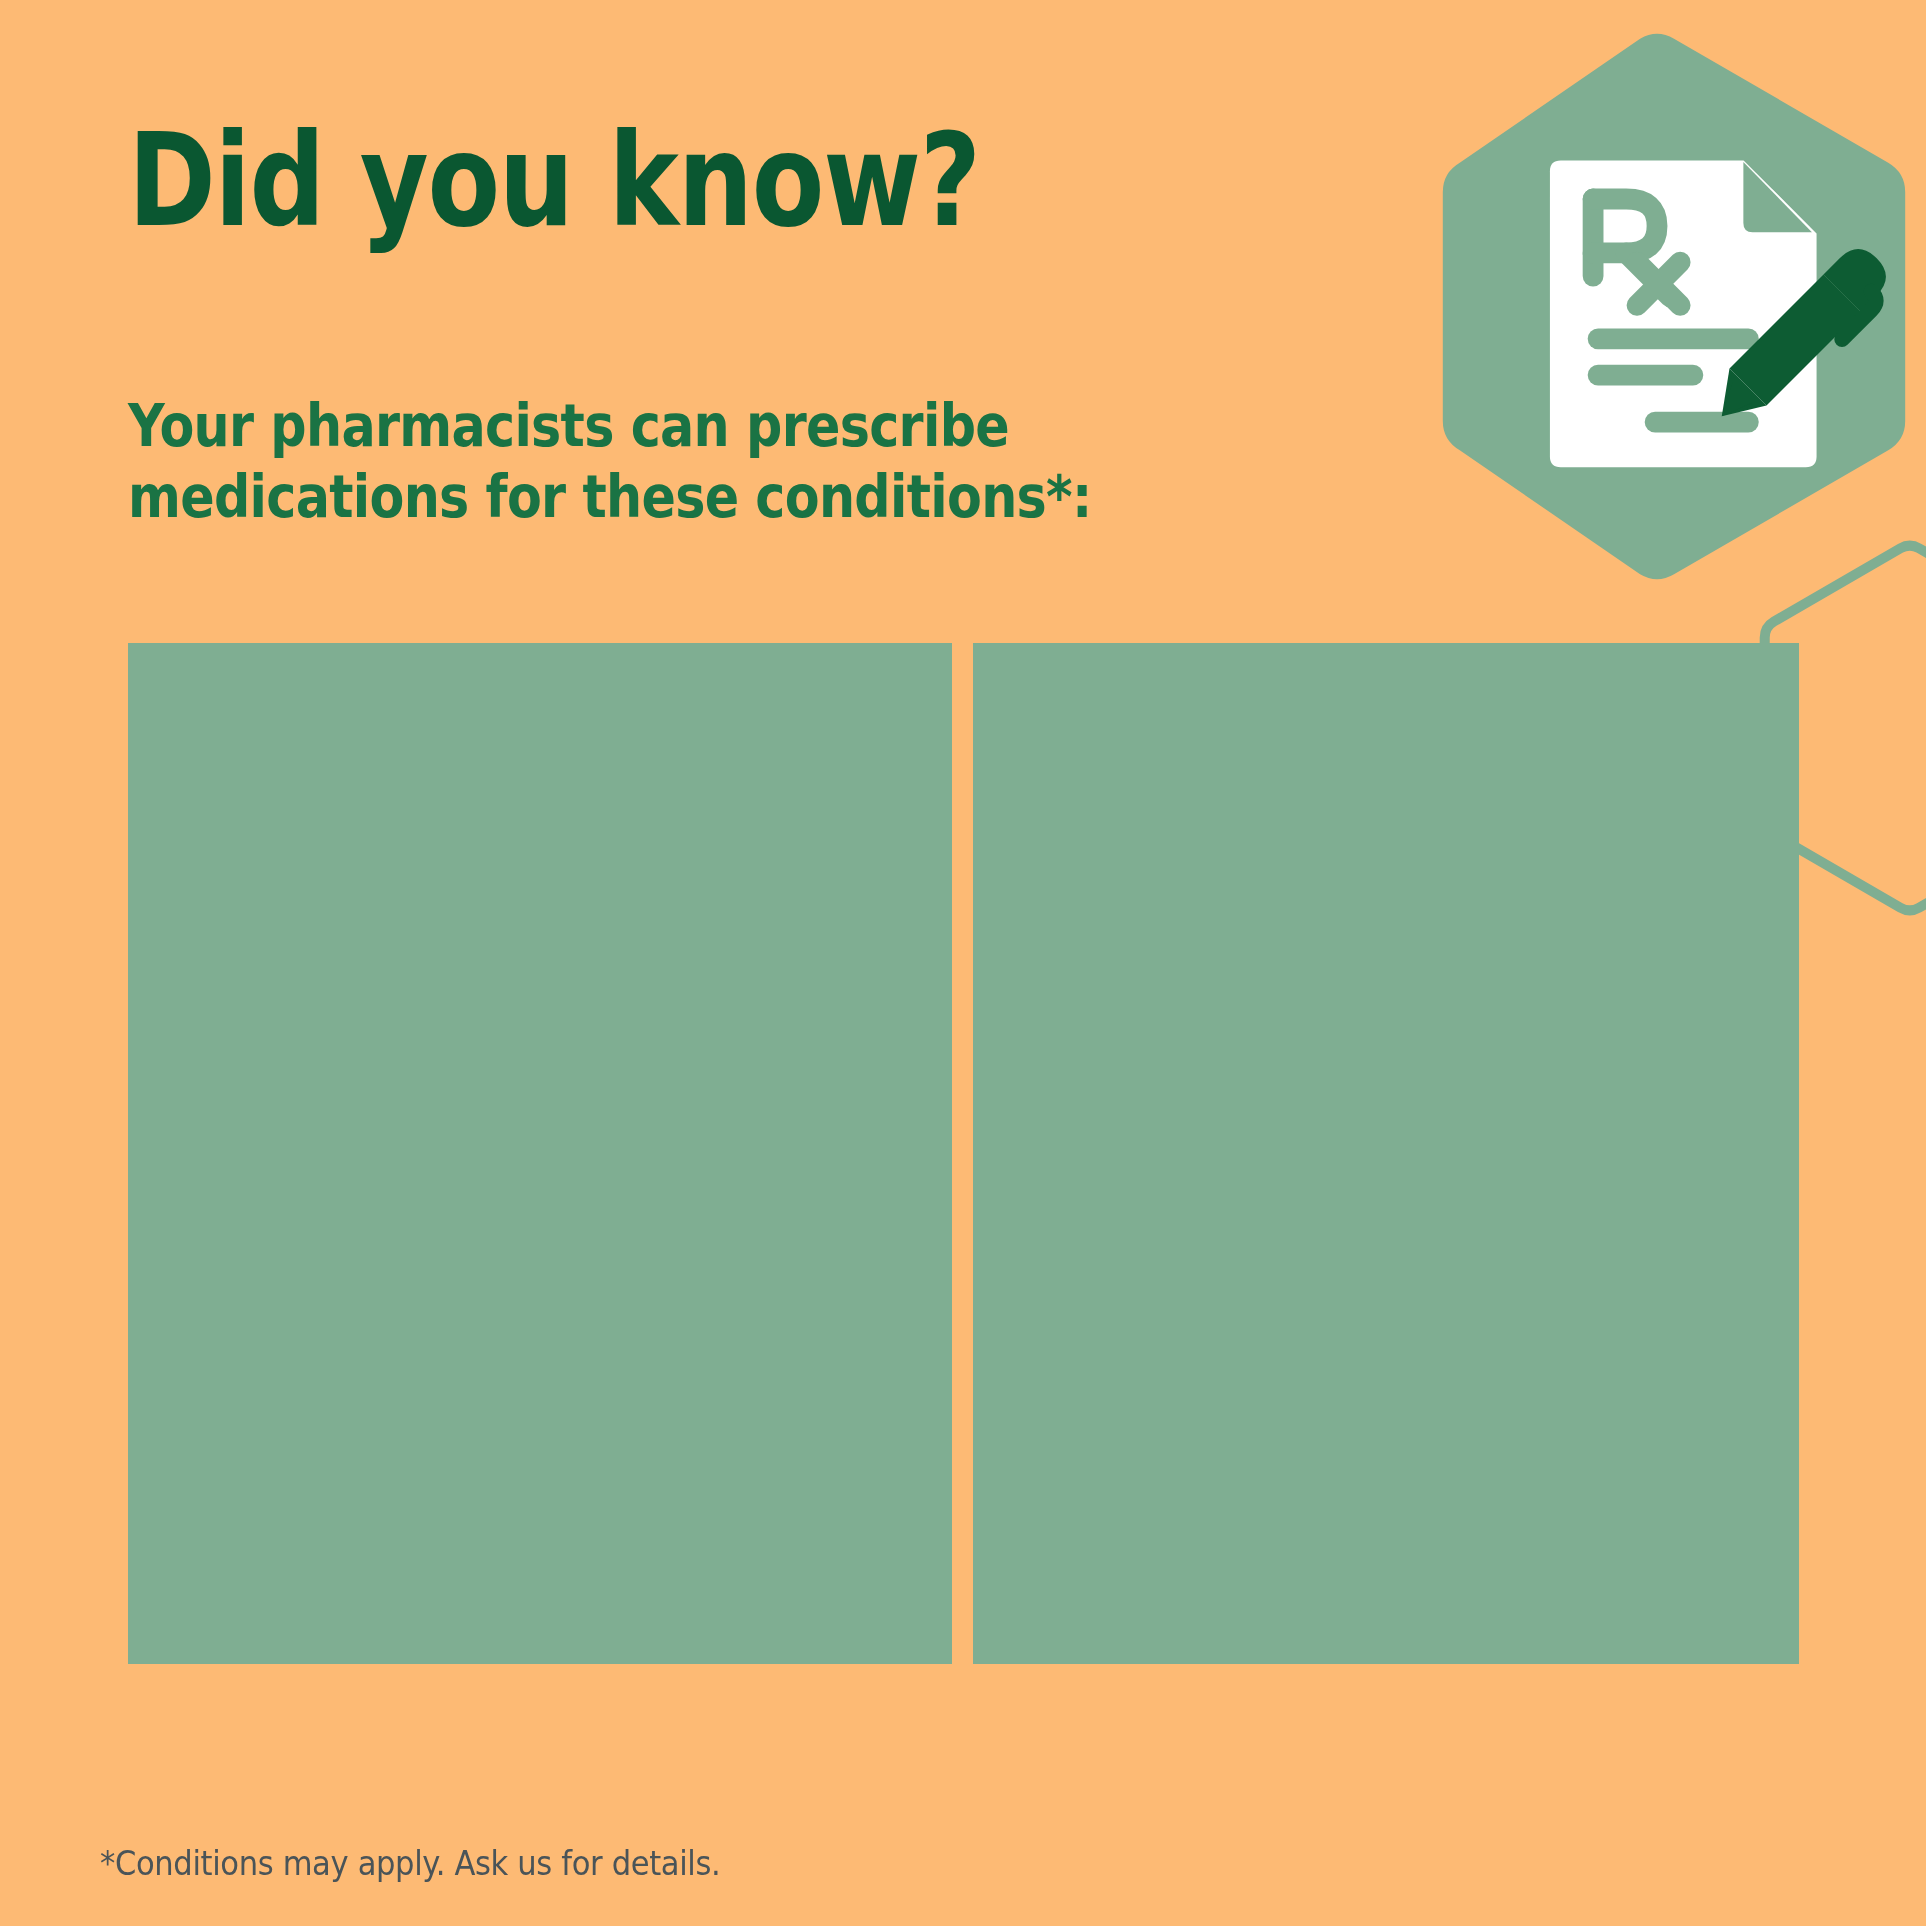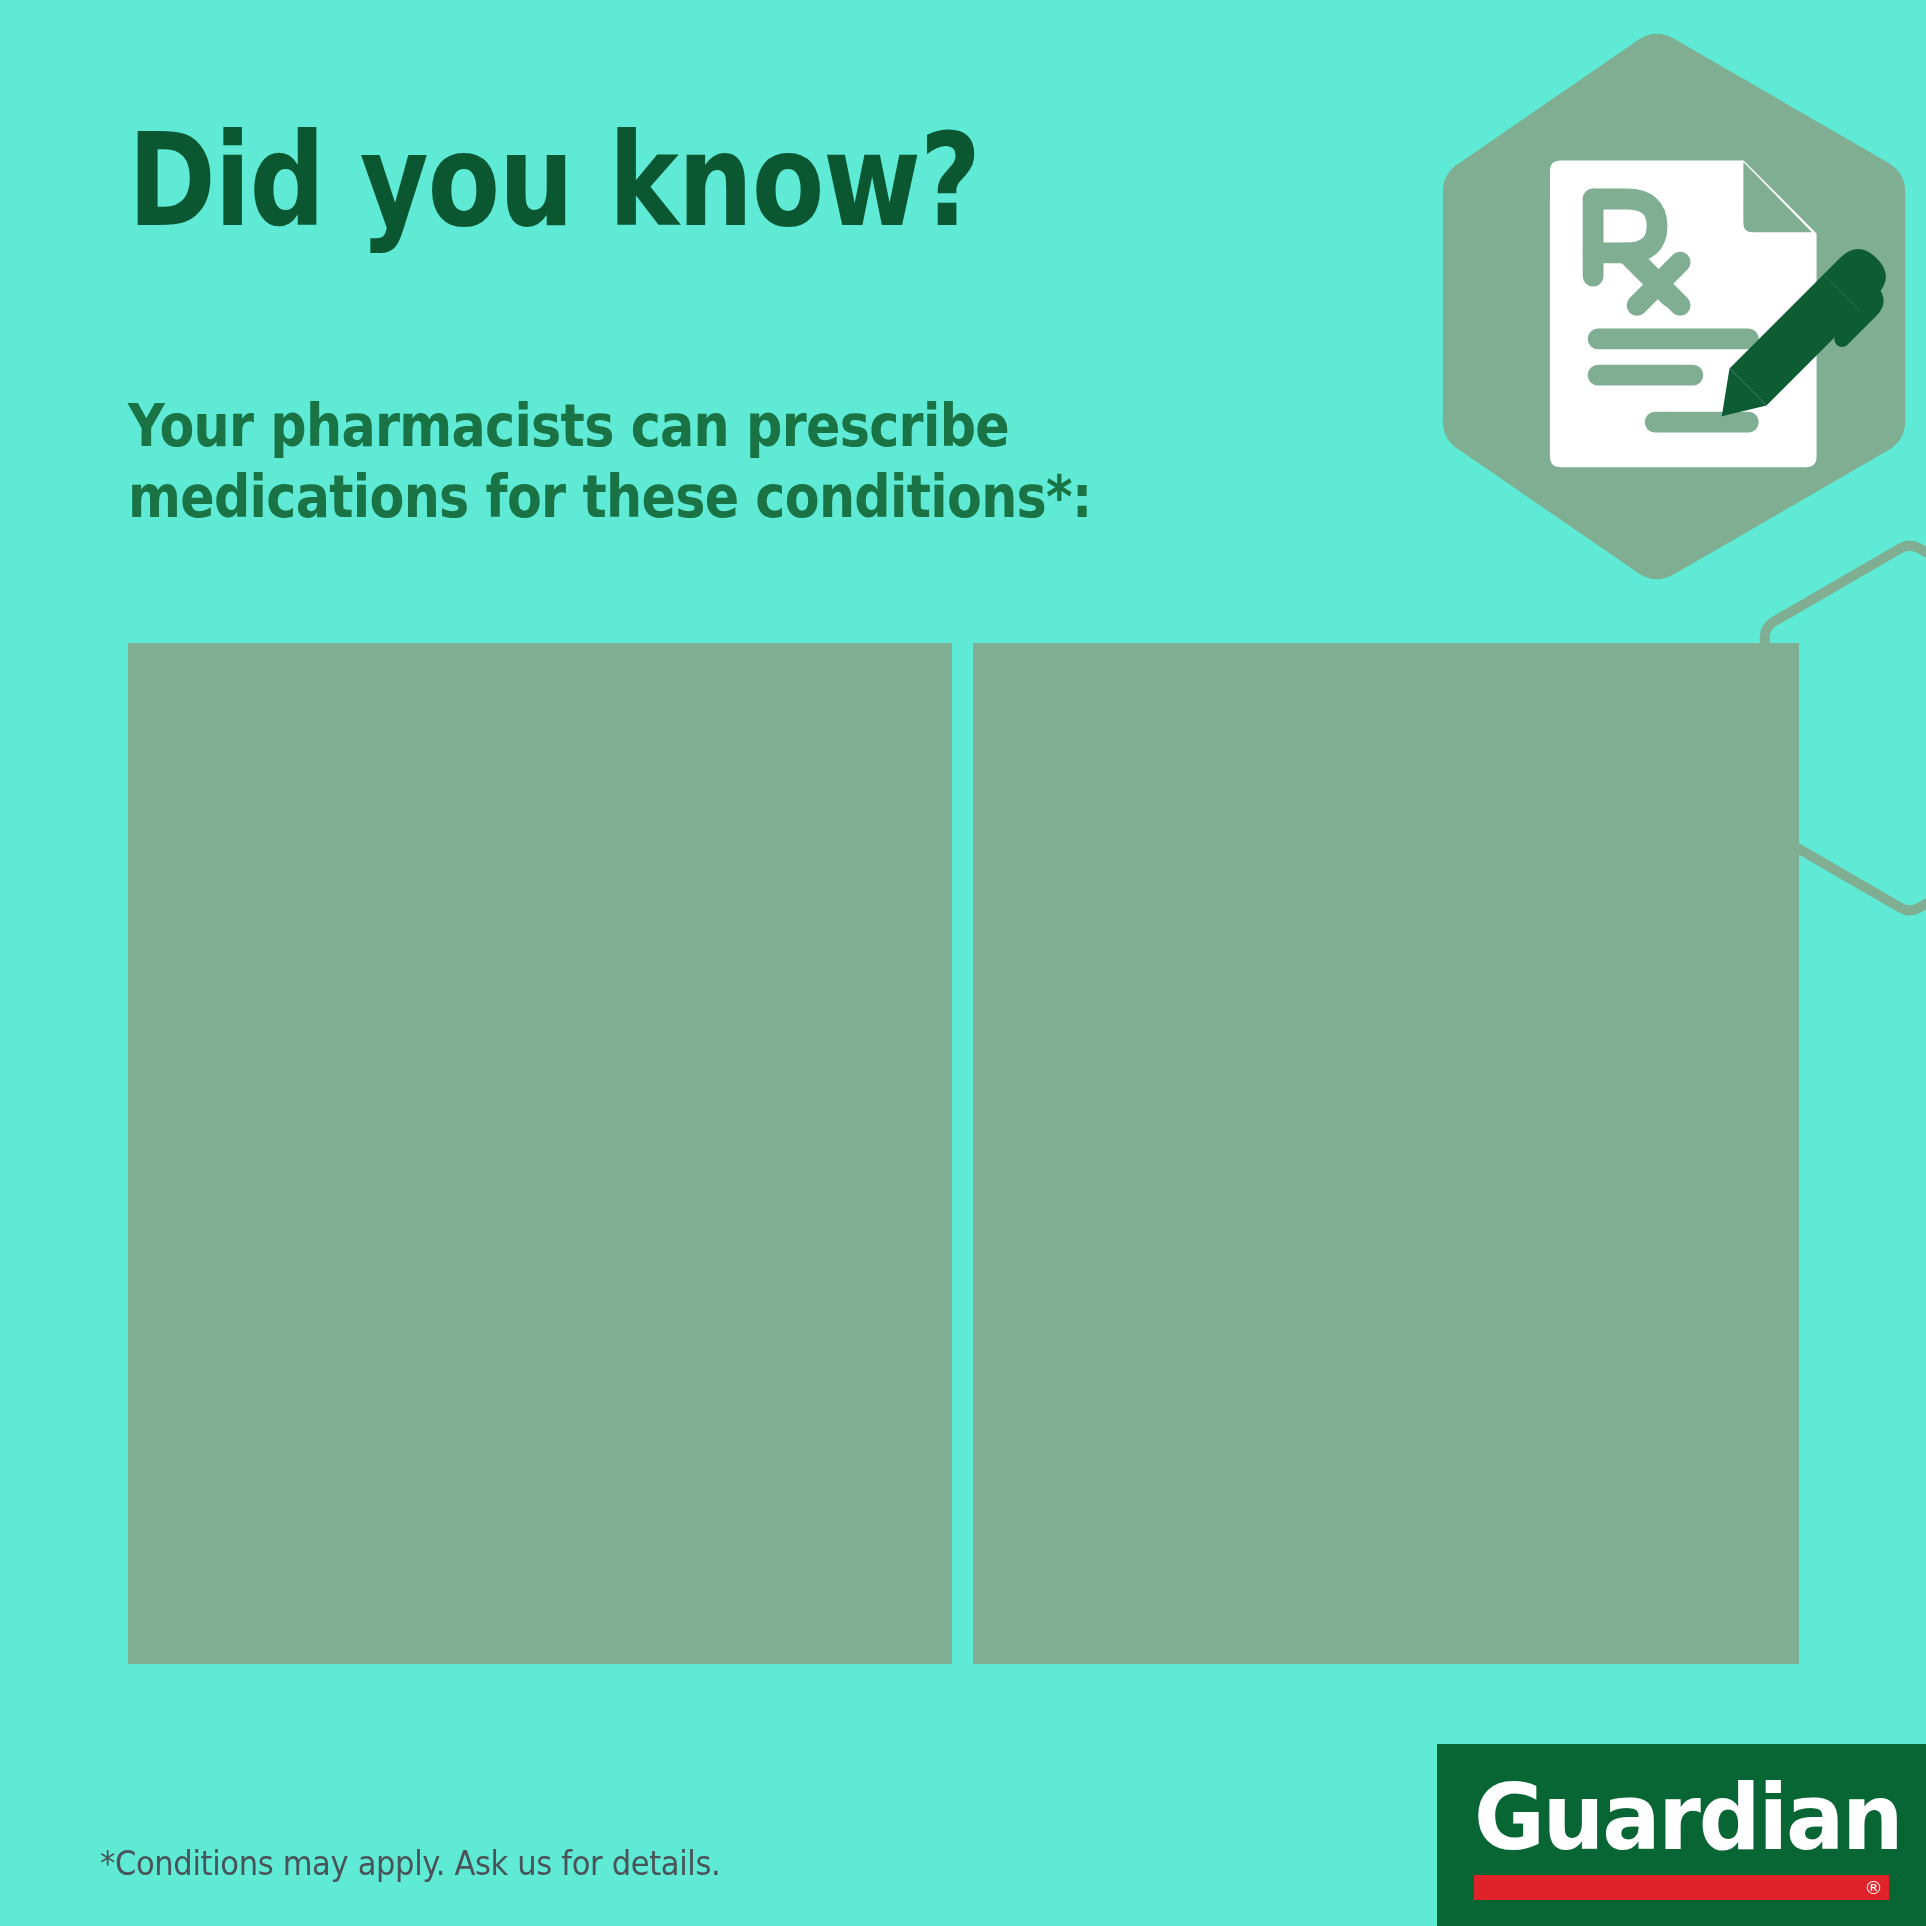--- a/index.html
+++ b/index.html
@@ -4,21 +4,21 @@
 <style>
   html, body {
     margin: 0;
     padding: 0;
     background: #ffffff;
   }
   #poster {
     position: relative;
     width: 1926px;
     height: 1926px;
-    background: #5eead4;
+    background: #fdba74;
     overflow: hidden;
     font-family: "Liberation Sans", sans-serif;
   }
 
   
   .hex-badge {
     position: absolute;
     left: 1435px;
     top: 31px;
     width: 478px;
@@ -182,21 +182,15 @@
   <p class="subhead">
     <span class="line">Your pharmacists can prescribe</span>
     <span class="line">medications for these conditions*:</span>
   </p>
 
   <div class="panel panel-left"></div>
   <div class="panel panel-right"></div>
 
   <p class="footnote">*Conditions may apply. Ask us for details.</p>
 
-  <div class="logo-block">
-    <div class="logo-word">Guardian</div>
-    <div class="logo-bar">
-      <span class="logo-reg">®</span>
-    </div>
-  </div>
 
 </div>
 
 
 </body></html>

